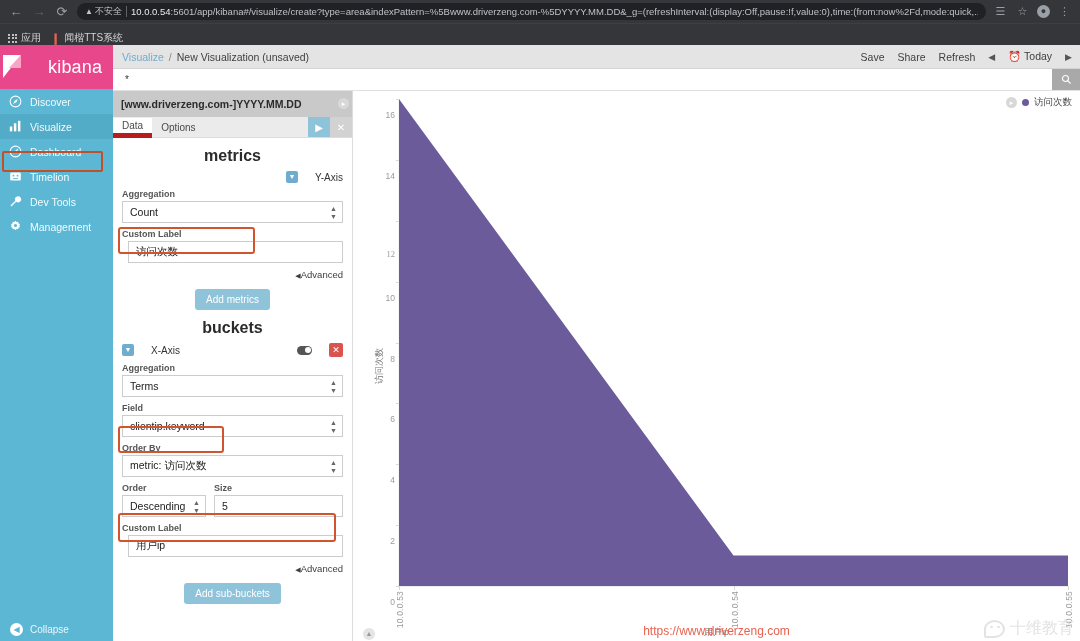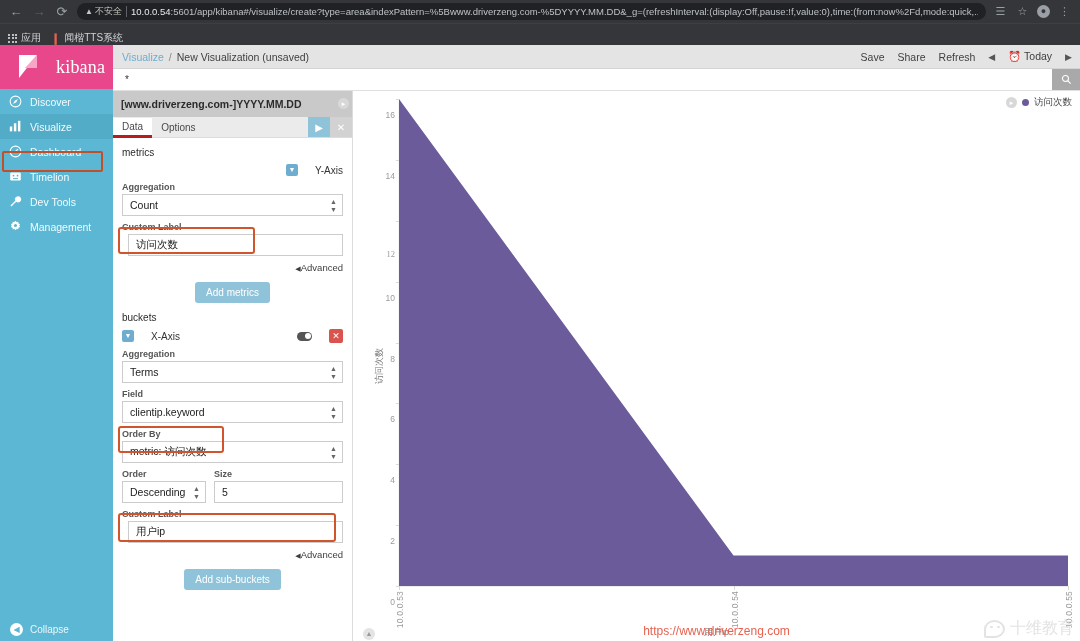--- a/index.html
+++ b/index.html
@@ -102,21 +102,21 @@
   
   #app { position: relative; width: 1080px; height: 596px; display: flex; }
 
   
   #sidebar {
     width: 113px; background: #5bb7d4; flex: 0 0 113px;
     position: relative; color: #fff;
   }
   #brand {
     background: #e8488b; height: 44px;
-    display: flex; align-items: center; gap: 14px; padding-left: 16px; font-family: Liberation Serif, serif;
+    display: flex; align-items: center; gap: 22px; padding-left: 0;
   }
   #brand-logo { width: 26px; height: 26px; position: relative; }
   #brand-name { font-size: 18px; font-weight: 400; letter-spacing: .2px; }
   .side-item {
     height: 25px; display: flex; align-items: center; gap: 8px;
     padding-left: 8px; font-size: 10.5px; color: #f2fbfd;
     position: relative; cursor: pointer;
   }
   .side-item .ico {
     width: 14px; height: 14px; display: inline-flex;
@@ -182,32 +182,32 @@
     padding: 7px 8px; white-space: nowrap; overflow: hidden;
   }
   #panel-tabs {
     display: flex; align-items: stretch; background: #ebebeb;
     border-bottom: 1px solid #dcdcdc; height: 21px;
   }
   .ptab {
     font-size: 10px; padding: 0 9px; display: flex; align-items: center;
     color: #4a4a4a; cursor: pointer;
   }
-  .ptab.active { background: #fff; border-bottom: 3px solid #b91c1c;
+  .ptab.active { background: #fff; border-bottom: 5px solid #b91c1c;
     position: relative; top: 1px; }
   #panel-tabs .spacer { flex: 1 1 auto; }
   .tab-btn {
     width: 22px; display: flex; align-items: center; justify-content: center;
     color: #fff; font-size: 10px; cursor: pointer;
   }
   #apply-btn { background: #8fc3d9; }
   #cancel-btn { background: #d2d2d2; }
 
   #panel-body { flex: 1 1 auto; overflow: hidden; padding: 7px 9px 0 9px; position: relative; }
-  .sec-title { font-size: 10px; font-weight: normal; color: #2b2b2b; margin: 2px 0 6px; }
+  .sec-title { font-size: 16px; font-weight: bold; color: #2b2b2b; margin: 2px 0 6px; text-align: center; }
   .agg-head {
     display: flex; align-items: center; gap: 17px; margin-bottom: 4px; justify-content: flex-end;
   }
   .collapse-sq {
     width: 12px; height: 12px; background: #6eadcf; color: #fff;
     font-size: 7px; line-height: 12px; text-align: center; border-radius: 2px;
     cursor: pointer; flex: 0 0 12px;
   }
   .agg-head .ttl { font-size: 10px; color: #333; }
   .agg-head .sp { flex: 1 1 auto; }

